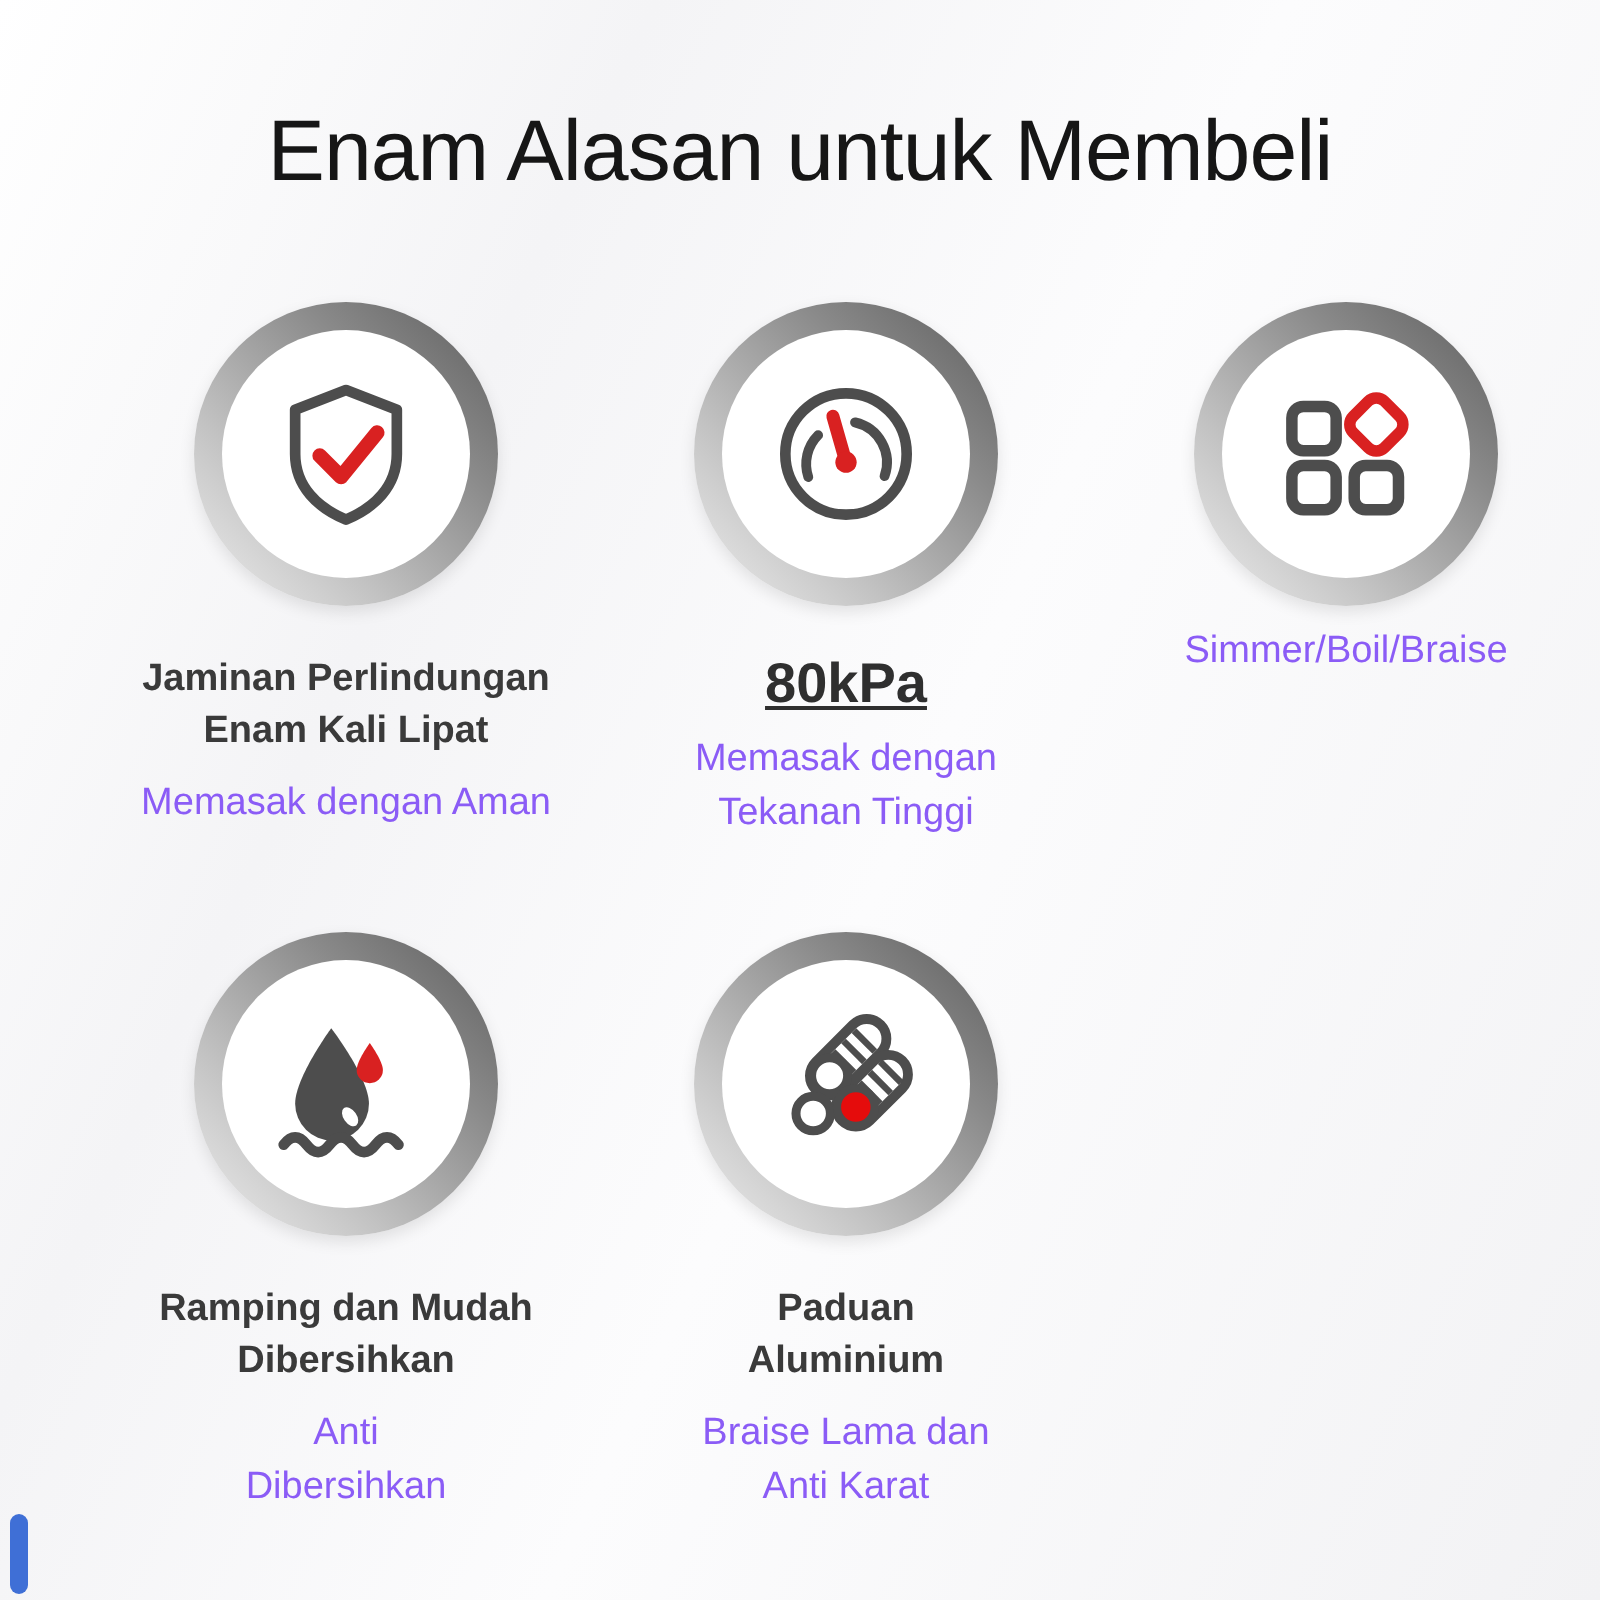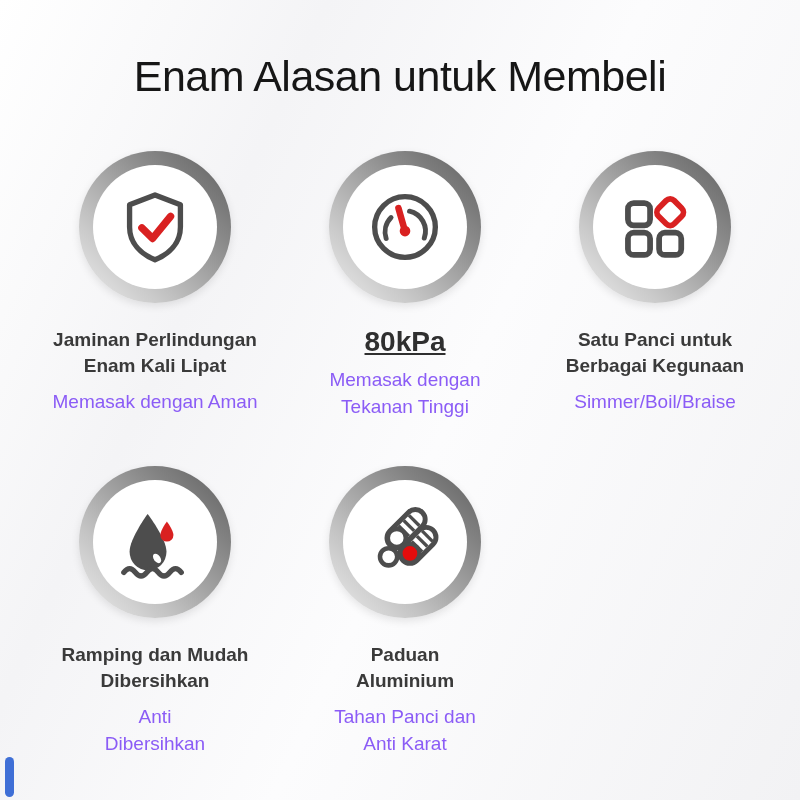--- a/index.html
+++ b/index.html
@@ -14,21 +14,21 @@
     padding-top: 52px;
     text-align: center;
     font-size: 43px;
     font-weight: normal;
     letter-spacing: -0.5px;
     color: #161616;
   }
   .grid {
     display: grid;
     grid-template-columns: repeat(3, 250px);
-    padding-left: 30px;
+    padding-left: 48px;
     margin-top: 50px;
     row-gap: 46px;
   }
   .card {
     display: flex;
     flex-direction: column;
     align-items: center;
     text-align: center;
   }
   .badge {
@@ -121,22 +121,20 @@
             <rect x="17" y="21" width="27" height="27" rx="7"></rect>
             <rect x="17" y="57" width="27" height="27" rx="7"></rect>
             <rect x="55" y="57" width="27" height="27" rx="7"></rect>
           </g>
           <g transform="rotate(45 68.5 32)">
             <rect x="55" y="18.5" width="27" height="27" rx="7" fill="none" stroke="#d92121" stroke-width="7"></rect>
           </g>
         </svg>
       </div>
     </div>
-    <div class="feature-title">Satu Panci untuk
-Berbagai Kegunaan</div>
     <div class="feature-sub">Simmer/Boil/Braise</div>
   </div>
 
 
   <div class="card">
     <div class="badge">
       <div class="badge-inner">
         <svg viewBox="0 0 100 100">
           <path d="M41 16 C41 16 19 46 19 62 A22.5 22.5 0 0 0 64 62 C64 46 41 16 41 16 Z" fill="#4d4d4d"></path>
           <ellipse cx="52.5" cy="70" rx="4" ry="6.5" fill="#ffffff" transform="rotate(-35 52.5 70)"></ellipse>
@@ -172,19 +170,19 @@
             </g>
           </g>
           <circle cx="40" cy="45" r="11" fill="#ffffff" stroke="#4d4d4d" stroke-width="5.5"></circle>
           <circle cx="30" cy="68" r="10.5" fill="#ffffff" stroke="#4d4d4d" stroke-width="5.5"></circle>
           <circle cx="56" cy="64" r="11.5" fill="#e50c0c" stroke="#4d4d4d" stroke-width="5"></circle>
         </svg>
       </div>
     </div>
     <div class="feature-title">Paduan
 Aluminium</div>
-    <div class="feature-sub">Tahan Panci dan
+    <div class="feature-sub">Braise Lama dan
 Anti Karat</div>
   </div>
 
 </div>
 
 <div class="scroll-thumb" style="background: rgb(63, 111, 214);"></div>
 
 </body></html>

